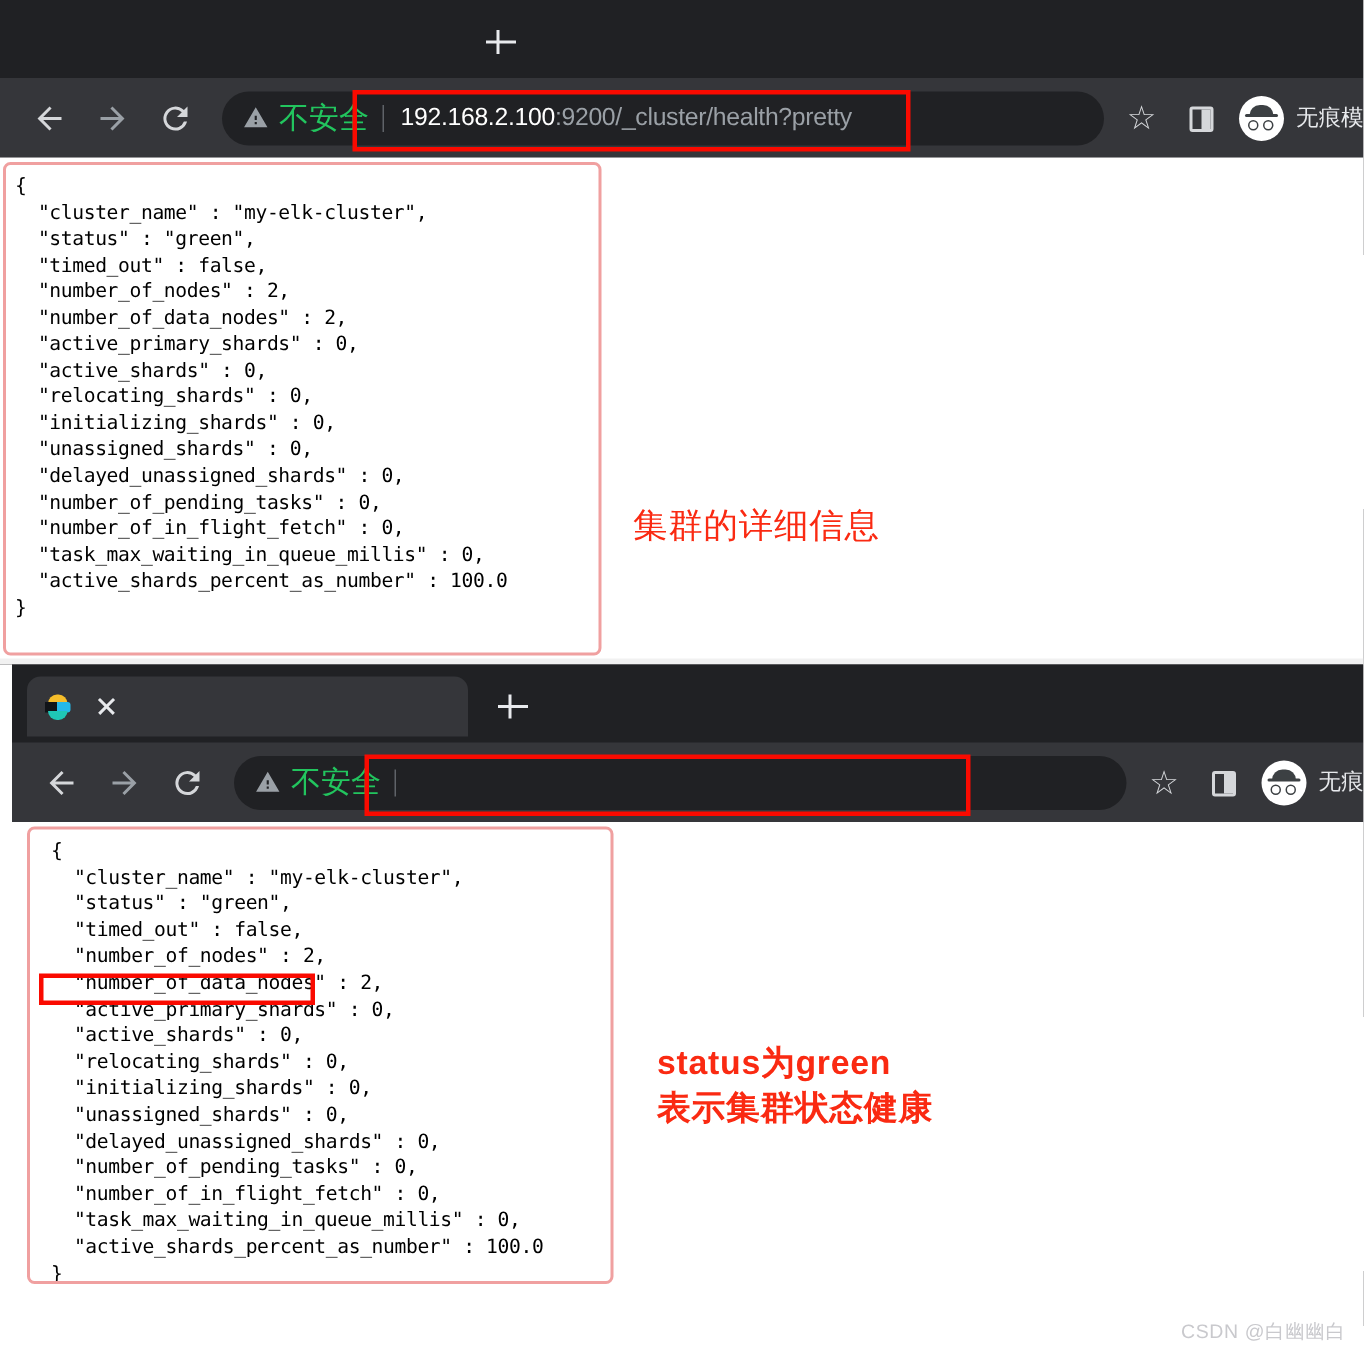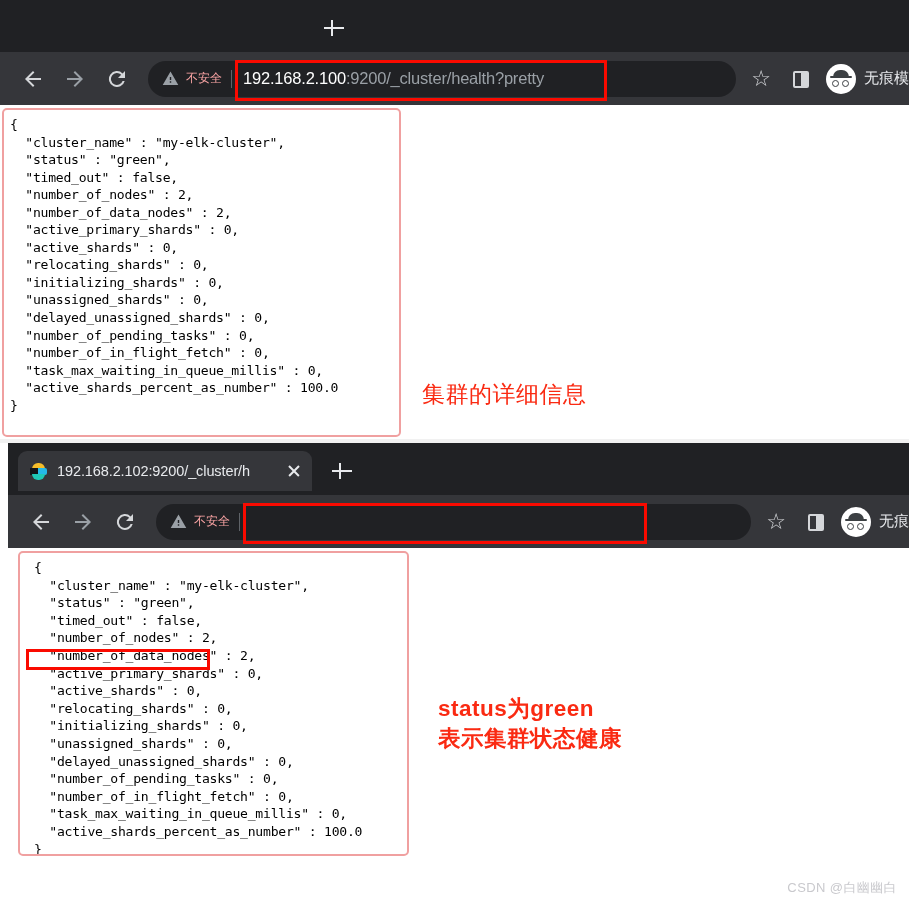--- a/index.html
+++ b/index.html
@@ -152,22 +152,22 @@
     margin-right: 10px;
   }
   .warn-icon {
     width: 17px; height: 17px;
     flex: 0 0 17px;
     position: relative;
     margin-right: 7px;
   }
   .warn-icon svg { position: absolute; left: 0; top: 0; }
   .not-secure {
-    color: #fca5a5;
-    font-size: 12px;
+    color: #22c55e;
+    font-size: 20px;
     white-space: nowrap;
     margin-right: 9px;
   }
   .omni-sep {
     width: 1px;
     height: 18px;
     background: #5f6368;
     margin-right: 11px;
     flex: 0 0 1px;
   }
@@ -288,21 +288,21 @@
   
   .annotation {
     position: absolute;
     color: #fa2a12;
     font-size: 23px;
     font-weight: 400;
     line-height: 30px;
     white-space: pre-line;
     letter-spacing: 0.5px;
   }
-  .anno1 { left: 422px; top: 230px; margin-top: 44px; }
+  .anno1 { left: 422px; top: 230px; }
   .anno2 { left: 430px; top: 146px; font-size: 22.5px; line-height: 30px; font-weight: bold; }
 
   
   .redbox {
     position: absolute;
     border: 3px solid #fa0a00;
     box-sizing: border-box;
     pointer-events: none;
   }
   .redbox-url-1 { left: 235px; top: 60px;  width: 372px; height: 41px; }
@@ -414,21 +414,20 @@
 
   <div class="chrome-top">
     <div class="tabstrip">
       <div class="tab">
         <div class="favicon">
           <div class="fav-top"></div>
             <div class="fav-mid-l"></div>
             <div class="fav-mid-r"></div>
             <div class="fav-bot"></div>
         </div>
-        <div class="tab-title">192.168.2.102:9200/_cluster/h</div>
         <div class="tab-close"></div>
       </div>
       <div class="newtab"></div>
     </div>
   </div>
 
   <div class="toolbar">
     <div class="nav-btn">
       <svg width="24" height="24" viewBox="0 0 24 24">
           <path d="M20 11H7.8l5.6-5.6L12 4l-8 8 8 8 1.4-1.4L7.8 13H20z" fill="#d5d7da"></path>

